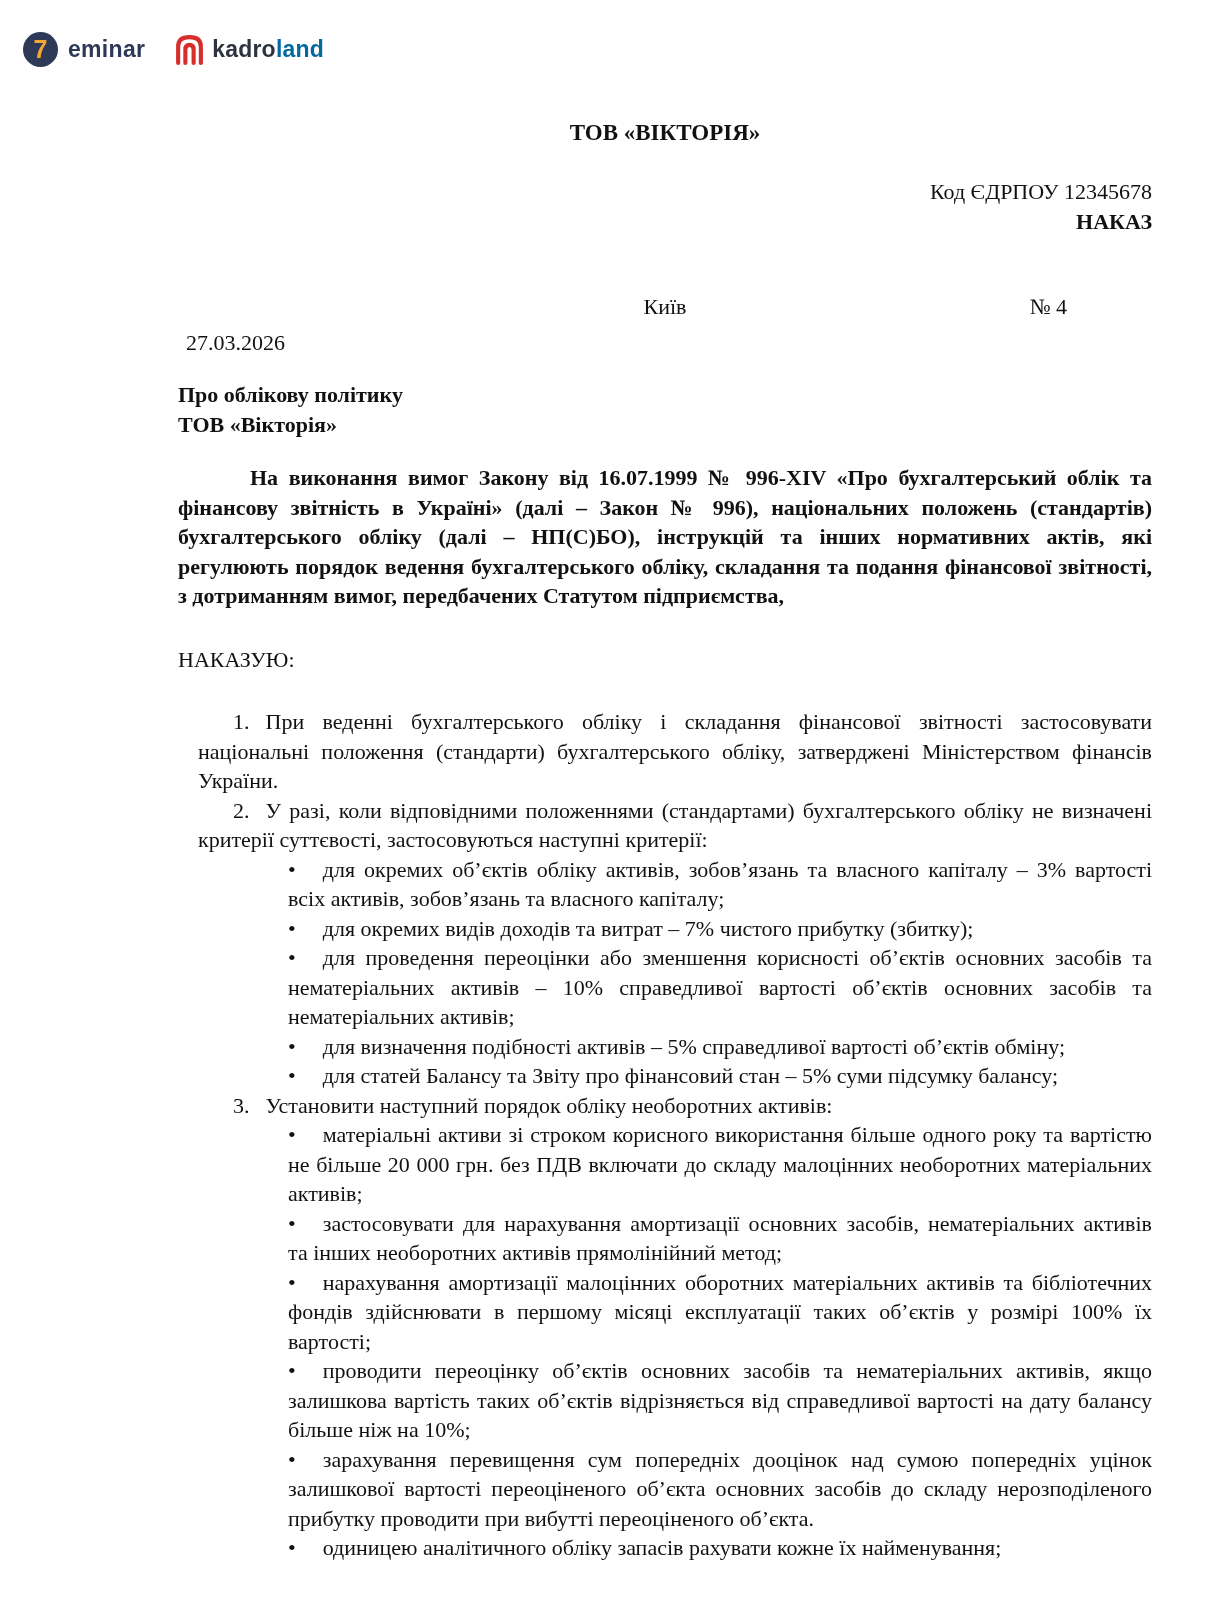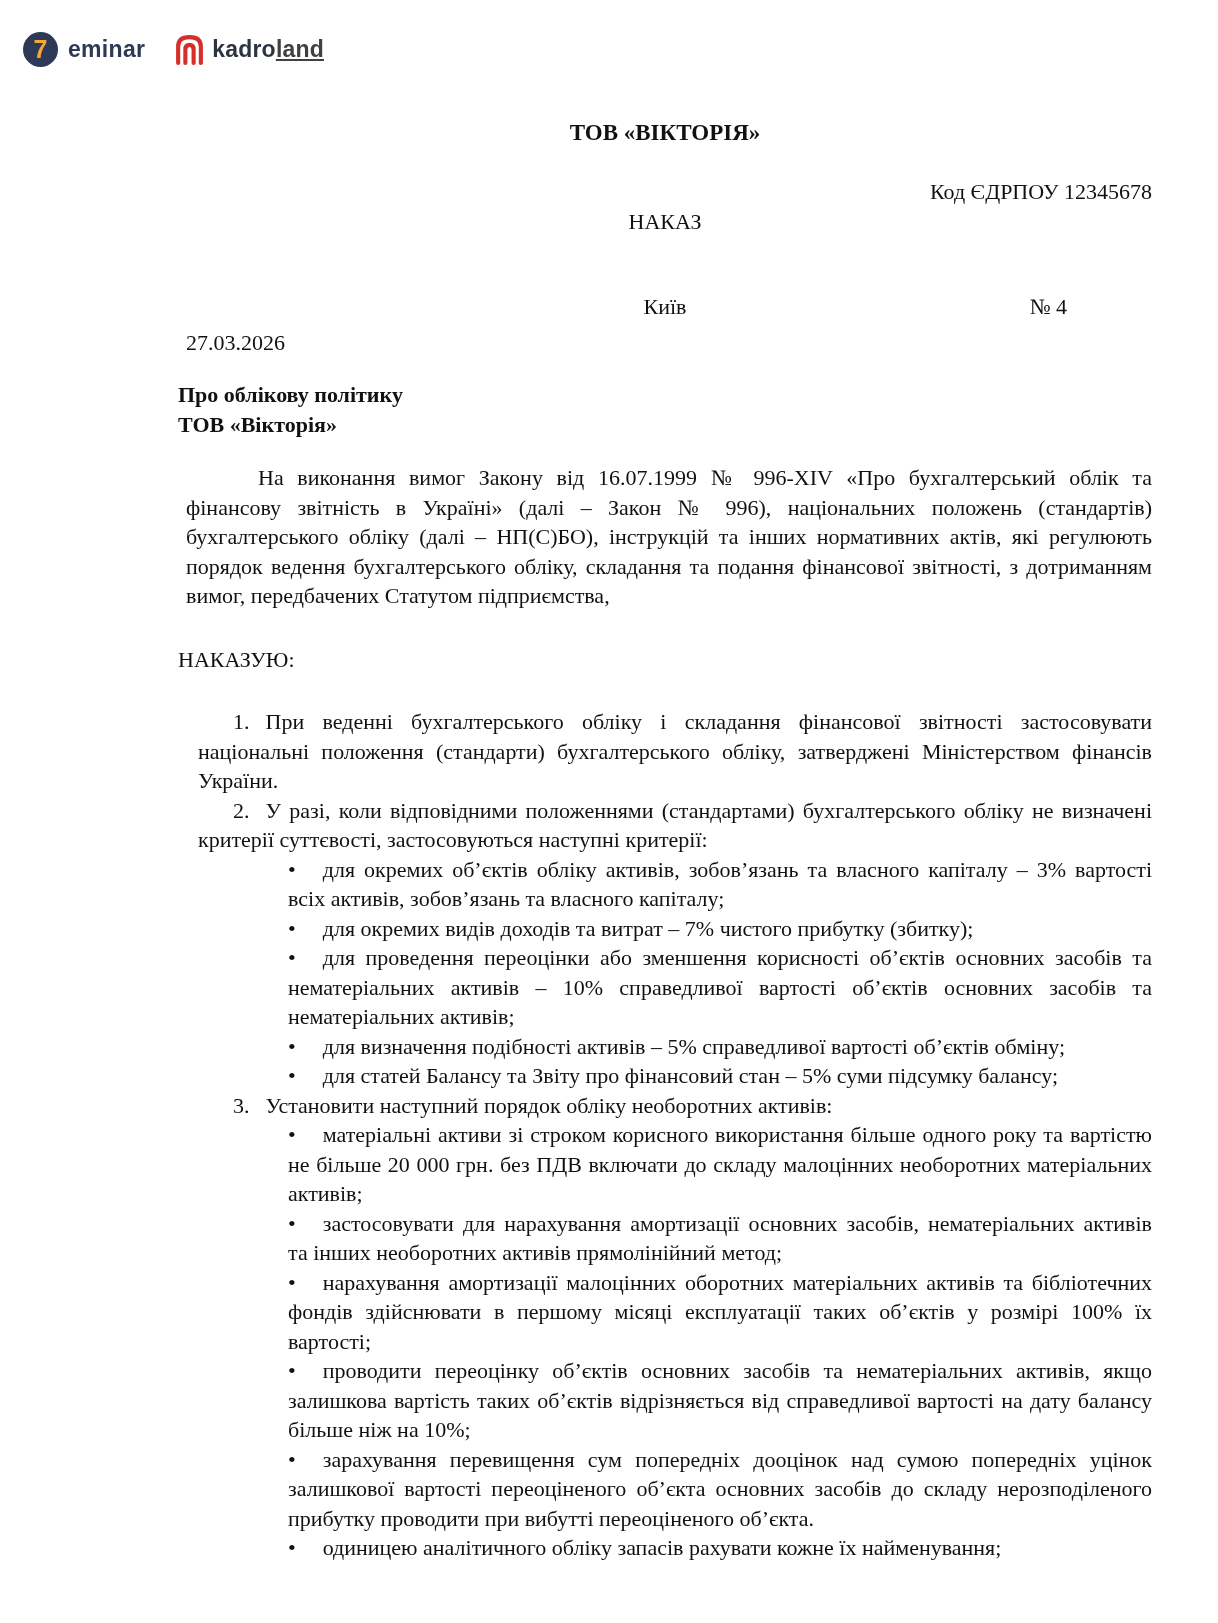--- a/index.html
+++ b/index.html
@@ -22,37 +22,37 @@
   .seven-circle {
     width:35px; height:35px; border-radius:50%;
     background:#2d3956; color:#f6a731;
     font-weight:bold; font-size:25px;
     display:inline-flex; align-items:center; justify-content:center;
   }
   .seven-text { color:#2d3956; font-weight:bold; font-size:23px; margin-left:10px; letter-spacing:.3px; }
   .kadro-icon { width:33px; height:33px; margin-right:6px; }
   .kadro-text { font-weight:bold; font-size:23px; letter-spacing:.2px; }
   .kadro-dark { color:#2d3440; }
-  .kadro-red  { color:#404040;text-decoration:underline; }
+  .kadro-red  { color:#0369a1; }
 
   
   .doc {
     padding:118px 66px 0 178px;
     font-size:22px; line-height:29.5px;
     text-rendering:optimizeLegibility;
   }
   .title { text-align:center; font-weight:bold; font-size:23px; line-height:30px; margin-bottom:29px; }
   .edrpou { text-align:right; }
-  .doctype { text-align:center; font-weight:normal; }
+  .doctype { text-align:right; font-weight:bold; }
   .daterow { position:relative; margin-top:56px; height:30px; }
   .daterow .date { position:absolute; left:8px;margin-top:36px; }
   .daterow .city { position:absolute; left:50%; transform:translateX(-50%); }
   .daterow .num  { position:absolute; right:85px; }
   .subject { font-weight:bold; margin-top:58px; }
-  .preamble { margin:24px 0 0 8px; text-align:justify; text-indent:72px; }
+  .preamble { margin:24px 0 0 0; text-align:justify; text-indent:72px;font-weight:bold; }
   .orderword { margin-top:34px; }
   .items { margin-top:33px;margin-left:20px; }
   .num-item { margin:0; text-align:justify; text-indent:35px; }
   .num-item .no { margin-right:16px; }
   .bullet { margin:0 0 0 90px; text-align:justify; }
   .bullet .b { margin-right:27px; }
 </style>
 </head>
 <body>
 

